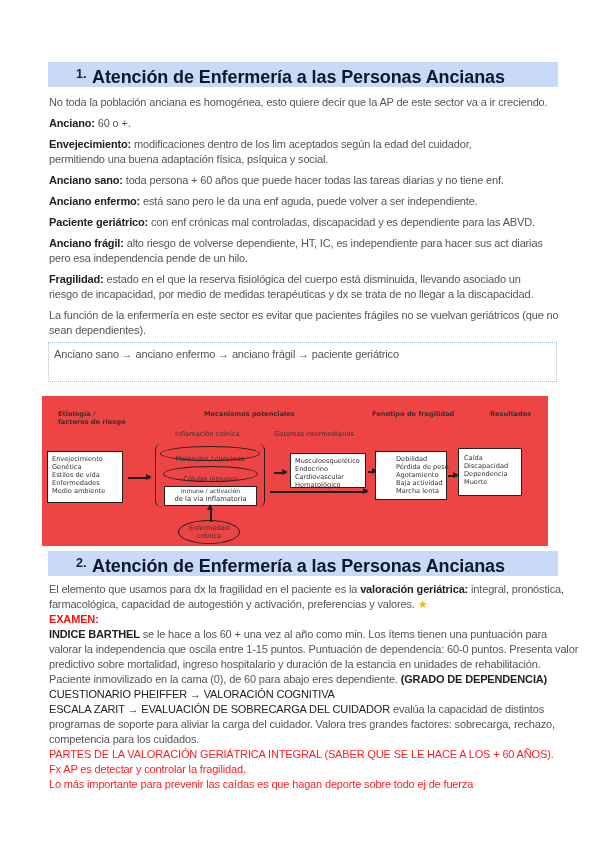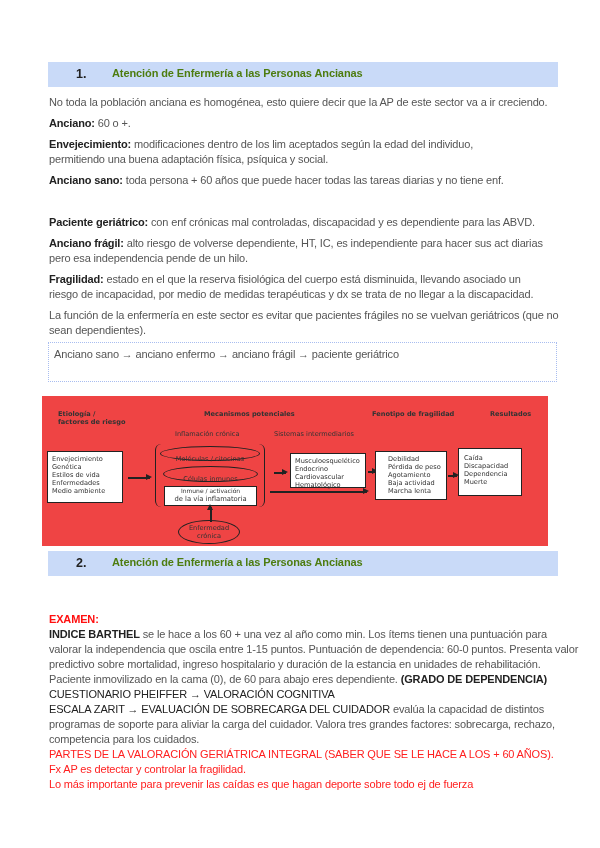--- a/index.html
+++ b/index.html
@@ -2,21 +2,21 @@
 <html><head>
 <meta charset="utf-8">
 <style>
   html, body { margin: 0; padding: 0; background: #ffffff; }
   body { width: 600px; height: 848px; position: relative; overflow: hidden;
          font-family: "Liberation Sans", "DejaVu Sans", sans-serif; color: #555; }
   .page { position: absolute; left: 0; top: 0; width: 600px; height: 848px; }
   .doc-title { position: absolute; left: 48px; top: 44px; font-size: 12.5px; font-weight: bold; color: #111; letter-spacing: -0.1px; }
   .section-header { position: absolute; left: 48px; width: 510px; height: 25px; background: #c9daf8; }
   .section-header .num { position: absolute; left: 28px; top: 5px; font-size: 12.5px; font-weight: bold; color: #222; }
-  .section-header .txt { position: absolute; left: 64px; top: 5px; font-size: 11px; font-weight: bold; color: #4d7c0f; letter-spacing: -0.1px; }
+  .section-header .txt { position: absolute; left: 44px; top: 5px; font-size: 18px; font-weight: bold; color: #0f172a; letter-spacing: -0.1px; }
   .para { position: absolute; left: 49px; width: 525px; font-size: 11px; line-height: 15px; color: #555; letter-spacing: -0.15px; }
   .para b { color: #222; font-weight: bold; }
   .dark { color: #222; }
   .red { color: #ff2020; }
   .redb { color: #ff1010; font-weight: bold; }
   .flowbox { position: absolute; left: 48px; top: 342px; width: 509px; height: 40px; border: 1px dotted #a8bdf0; box-sizing: border-box; }
   .flowbox .line { position: absolute; left: 5px; font-size: 11px; color: #555; letter-spacing: -0.15px; white-space: nowrap; }
   .diagram { position: absolute; left: 42px; top: 396px; width: 506px; height: 150px; background: #ef4444; }
   .dg { position: absolute; font-family: "DejaVu Sans", sans-serif; font-size: 6.6px; color: #333; line-height: 8px; white-space: nowrap; }
   .dgb { position: absolute; border: 1.5px solid #222; box-sizing: border-box; background: #fff; }
@@ -37,24 +37,25 @@
 
   <div class="section-header" style="top:62px;">
     <span class="num">1.</span>
     <span class="txt">Atención de Enfermería a las Personas Ancianas</span>
   </div>
 
   <div class="para" style="top:95px;">No toda la población anciana es homogénea, esto quiere decir que la AP de este sector va a ir creciendo.</div>
 
   <div class="para" style="top:116px;"><b>Anciano:</b><span> 60 o +.</span></div>
 
-  <div class="para" style="top:137px; width:470px;"><b>Envejecimiento:</b><span> modificaciones dentro de los lim aceptados según la edad del individuo, permitiendo una buena adaptación física, psíquica y social.</span></div>
+  <div class="para" style="top:137px; width:470px;"><b>Envejecimiento:</b><span> modificaciones dentro de los lim aceptados según la edad del cuidador, permitiendo una buena adaptación física, psíquica y social.</span></div>
 
   <div class="para" style="top:173px;"><b>Anciano sano:</b><span> toda persona + 60 años que puede hacer todas las tareas diarias y no tiene enf.</span></div>
 
+  <div class="para" style="top:194px;"><b>Anciano enfermo:</b><span> está sano pero le da una enf aguda, puede volver a ser independiente.</span></div>
 
   <div class="para" style="top:215px;"><b>Paciente geriátrico:</b><span> con enf crónicas mal controladas, discapacidad y es dependiente para las ABVD.</span></div>
 
   <div class="para" style="top:236px; width:495px;"><b>Anciano frágil:</b><span> alto riesgo de volverse dependiente, HT, IC, es independiente para hacer sus act diarias pero esa independencia pende de un hilo.</span></div>
 
   <div class="para" style="top:272px; width:500px;"><b>Fragilidad:</b><span> estado en el que la reserva fisiológica del cuerpo está disminuida, llevando asociado un riesgo de incapacidad, por medio de medidas terapéuticas y dx se trata de no llegar a la discapacidad.</span></div>
 
   <div class="para" style="top:308px; width:522px;">La función de la enfermería en este sector es evitar que pacientes frágiles no se vuelvan geriátricos (que no sean dependientes).</div>
 
   <div class="flowbox">
@@ -100,21 +101,21 @@
     <div class="arrow" style="left:228px; top:95px; width:97px;"></div>
 
     <div class="dgb" style="left:248px; top:57px; width:76px; height:35px; padding:3px 4px;">
       <span class="dg">Musculoesquelético</span>
       <span class="dg">Endocrino</span>
       <span class="dg">Cardiovascular</span>
       <span class="dg">Hematológico</span>
     </div>
     <div class="arrow" style="left:326px; top:75px; width:8px;"></div>
 
-    <div class="dgb" style="left:333px; top:55px; width:72px; height:49px; padding:3px 12px;">
+    <div class="dgb" style="left:333px; top:55px; width:72px; height:49px; padding:3px 20px;">
       <span class="dg">Debilidad</span>
       <span class="dg">Pérdida de peso</span>
       <span class="dg">Agotamiento</span>
       <span class="dg">Baja actividad</span>
       <span class="dg">Marcha lenta</span>
     </div>
     <div class="arrow" style="left:406px; top:79px; width:9px;"></div>
 
     <div class="dgb" style="left:416px; top:52px; width:64px; height:48px; padding:5px 5px;">
       <span class="dg">Caída</span>
@@ -122,20 +123,21 @@
       <span class="dg">Dependencia</span>
       <span class="dg">Muerte</span>
     </div>
   </div>
 
   <div class="section-header" style="top:551px;">
     <span class="num">2.</span>
     <span class="txt">Atención de Enfermería a las Personas Ancianas</span>
   </div>
 
+  <div class="para" style="top:582px; width:525px;"><span>El elemento que usamos para dx la fragilidad en el paciente es la </span><b>valoración geriátrica:</b><span> integral, pronóstica, farmacológica, capacidad de autogestión y activación, preferencias y valores. </span><span class="star">★</span></div>
 
   <div class="para redb" style="top:612px;">EXAMEN:</div>
 
   <div class="para" style="top:627px; width:530px;"><b>INDICE BARTHEL</b><span> se le hace a los 60 + una vez al año como min. Los ítems tienen una puntuación para valorar la independencia que oscila entre 1-15 puntos. Puntuación de dependencia: 60-0 puntos. Presenta valor predictivo sobre mortalidad, ingreso hospitalario y duración de la estancia en unidades de rehabilitación. Paciente inmovilizado en la cama (0), de 60 para abajo eres dependiente. </span><span class="dark" style="font-weight:bold;">(GRADO DE DEPENDENCIA)</span></div>
 
   <div class="para dark" style="top:687px;">CUESTIONARIO PHEIFFER → VALORACIÓN COGNITIVA</div>
 
   <div class="para" style="top:702px; width:512px;"><span class="dark">ESCALA ZARIT → EVALUACIÓN DE SOBRECARGA DEL CUIDADOR</span><span>  evalúa la capacidad de distintos programas de soporte para aliviar la carga del cuidador. Valora tres grandes factores: sobrecarga, rechazo, competencia para los cuidados.</span></div>
 
   <div class="para red" style="top:747px;">PARTES DE LA VALORACIÓN GERIÁTRICA INTEGRAL (SABER QUE SE LE HACE A LOS + 60 AÑOS).</div>

